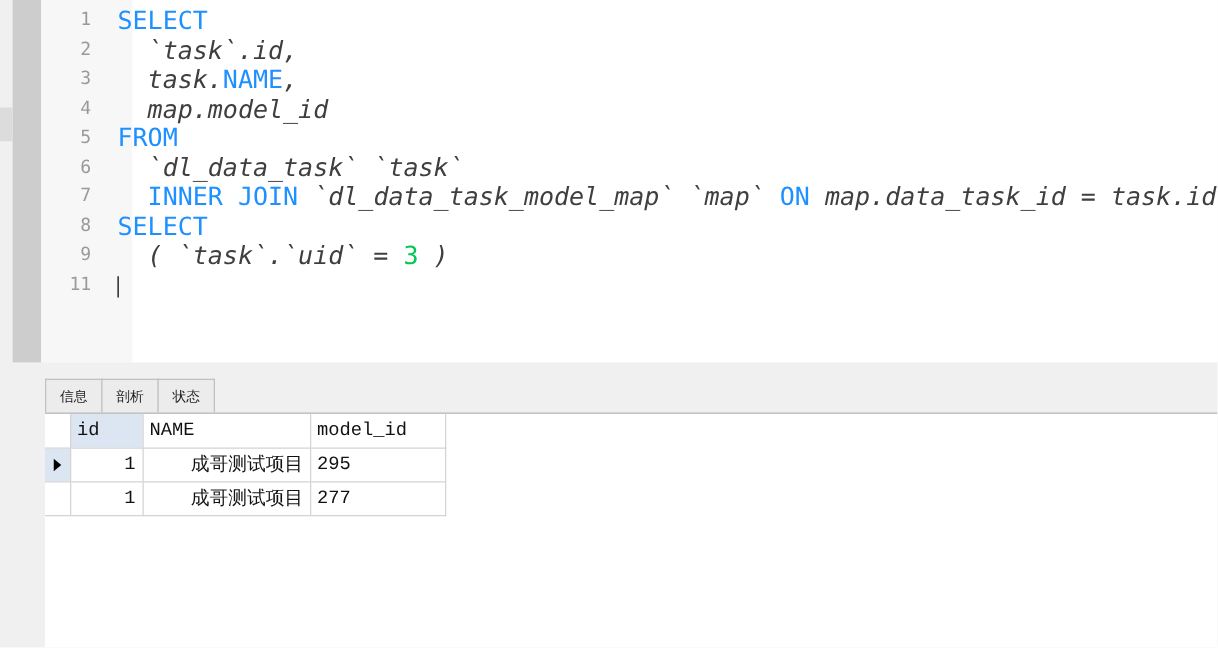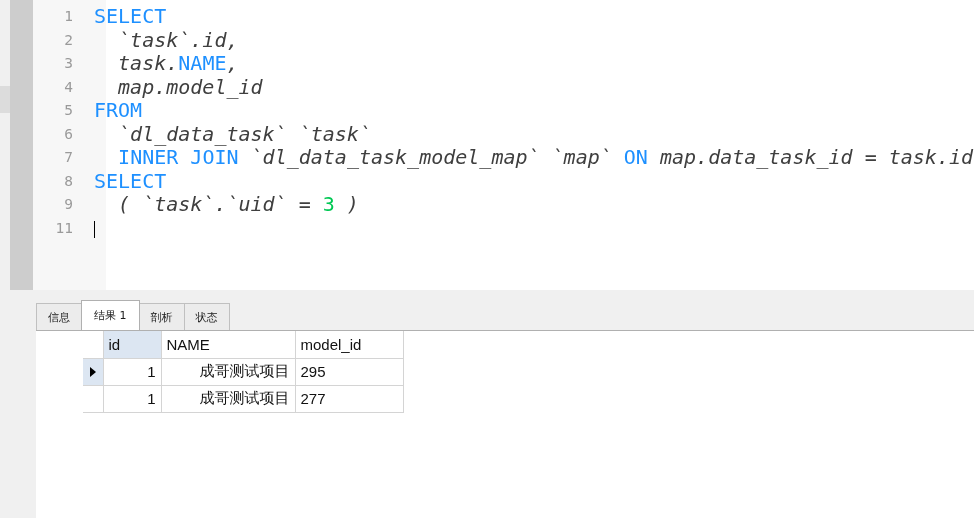--- a/index.html
+++ b/index.html
@@ -137,22 +137,21 @@
   .grid-wrap {
     position: absolute;
     left: 3px; top: 40px;
     width: 938px; height: 188px;
     background: #ffffff;
     border-top: 1px solid #b0b0b0;
   }
   table.grid {
     border-collapse: collapse;
     table-layout: fixed;
-    font-family: Liberation Sans, sans-serif;
-    margin-left: 47px;
+    font-family: Liberation Mono, monospace;
   }
   table.grid th, table.grid td {
     border-right: 1px solid #d4d4d4;
     border-bottom: 1px solid #d4d4d4;
     font-weight: normal;
     font-size: 15px;
     color: #111;
     height: 27px;
     padding: 0 5px;
     overflow: hidden;
@@ -247,21 +246,20 @@
           <div class="ln">11</div>
           <div class="code-text"><span class="caret"></span></div>
         </div>
       </div>
   </div>
 
   <div class="result-pane">
 
     <div class="tabstrip" id="tabstrip">
         <div class="tab">信息</div>
-        <div class="tab active">结果 1</div>
         <div class="tab">剖析</div>
         <div class="tab">状态</div>
       </div>
 
     <div class="grid-wrap">
       <table class="grid">
         <colgroup>
           <col class="c-marker">
             <col class="c-id">
             <col class="c-name">

